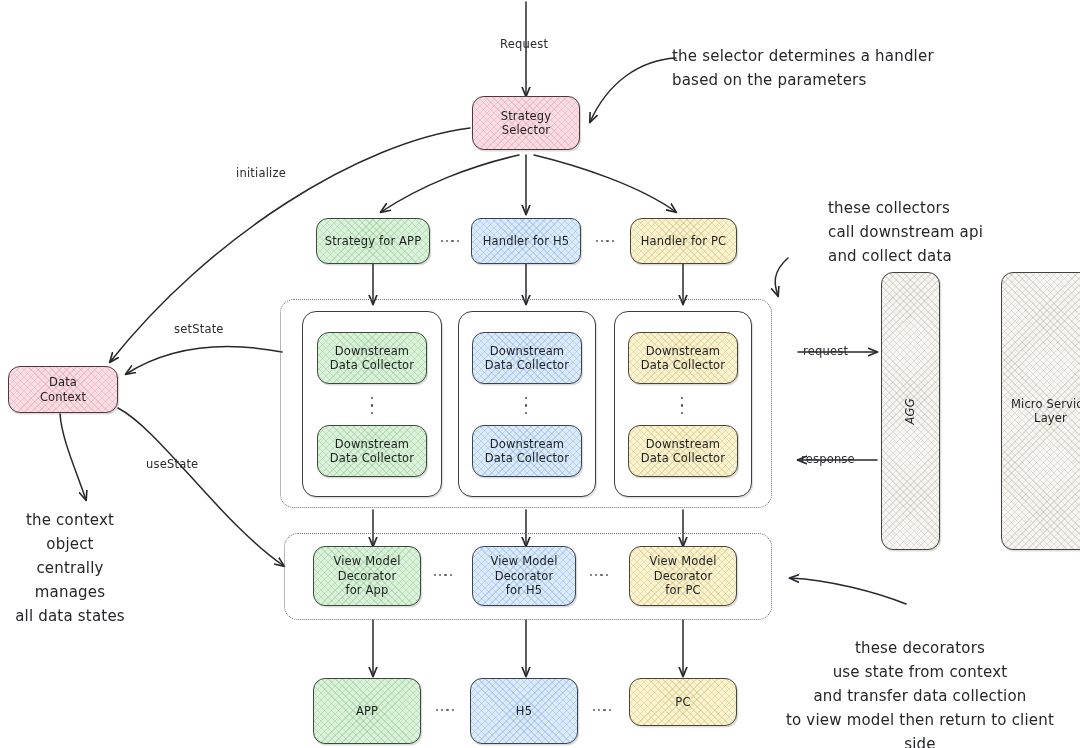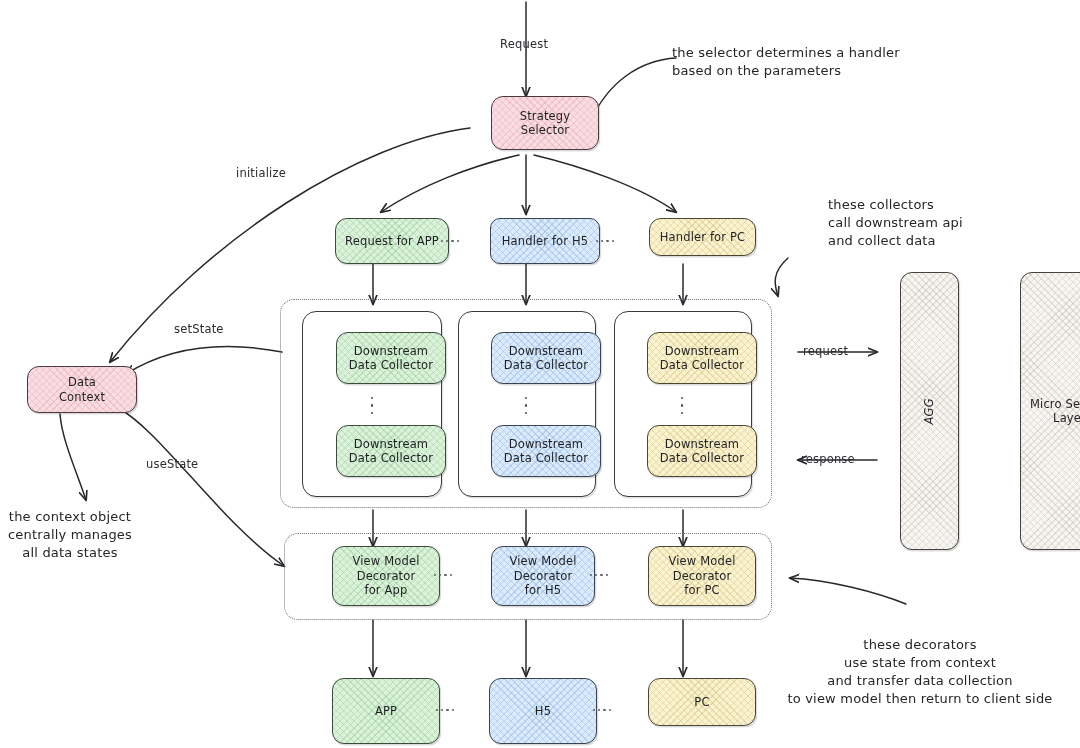--- a/index.html
+++ b/index.html
@@ -32,21 +32,20 @@
     align-items: center;
     justify-content: center;
     text-align: center;
     border: 1.4px solid #32343a;
     border-radius: 12px;
     font-size: 11.5px;
     line-height: 14.5px;
     letter-spacing: .15px;
     white-space: pre-line;
     box-shadow: 1.2px 1.6px 0 rgba(40,40,45,.16);
-    margin-left: 19px;
   }
   .node.green  { background-color: #d9f2d9; border-color: #3c4a3c;
     background-image:
       repeating-linear-gradient(45deg, rgba(120,180,120,.30) 0 1px, transparent 1px 5px),
       repeating-linear-gradient(-45deg, rgba(120,180,120,.30) 0 1px, transparent 1px 5px); }
   .node.blue   { background-color: #dbeafc; border-color: #3a4450;
     background-image:
       repeating-linear-gradient(45deg, rgba(110,160,210,.32) 0 1px, transparent 1px 5px),
       repeating-linear-gradient(-45deg, rgba(110,160,210,.32) 0 1px, transparent 1px 5px); }
   .node.yellow { background-color: #fbf2d0; border-color: #4a4636;
@@ -106,22 +105,22 @@
   .edge-label {
     position: absolute;
     font-size: 11.5px;
     line-height: 14px;
     color: #2a2c30;
     letter-spacing: .2px;
     white-space: pre-line;
   }
   .note {
     position: absolute;
-    font-size: 13px;
-    line-height: 18px;
+    font-size: 15px;
+    line-height: 24px;
     color: #24262a;
     letter-spacing: .2px;
     white-space: pre-line;
   }
   .note.center { text-align: center; }
   .vtext {
     position: absolute;
     font-size: 11.5px;
     letter-spacing: .3px;
     font-style: italic;
@@ -190,23 +189,23 @@
 
   <div class="node pink" style="left:8px; top:366px; width:110px; height:47px;">Data
 Context</div>
   <div class="edge-label" style="left:236px; top:166px;">initialize</div>
   <div class="edge-label" style="left:166px; top:322px;margin-left:8px;">setState</div>
   <div class="edge-label" style="left:146px; top:457px;">useState</div>
   <div class="note center" style="left:6px; top:508px; width:128px;">the context object
 centrally manages
 all data states</div>
 
-  <div class="node green" style="left:316px; top:218px; width:114px; height:46px;">Request for APP</div>
+  <div class="node green" style="left:316px; top:218px; width:114px; height:46px;">Strategy for APP</div>
   <div class="node blue" style="left:471px; top:218px; width:110px; height:46px;border-radius:10px;">Handler for H5</div>
-  <div class="node yellow" style="left:630px; top:218px; width:107px; height:38px;">Handler for PC</div>
+  <div class="node yellow" style="left:630px; top:218px; width:107px; height:46px;">Handler for PC</div>
   <div class="hdots" style="left:441px; top:240px;">
     <i></i>
       <i></i>
       <i></i>
       <i></i>
   </div>
   <div class="hdots" style="left:596px; top:240px;">
     <i></i>
       <i></i>
       <i></i>

